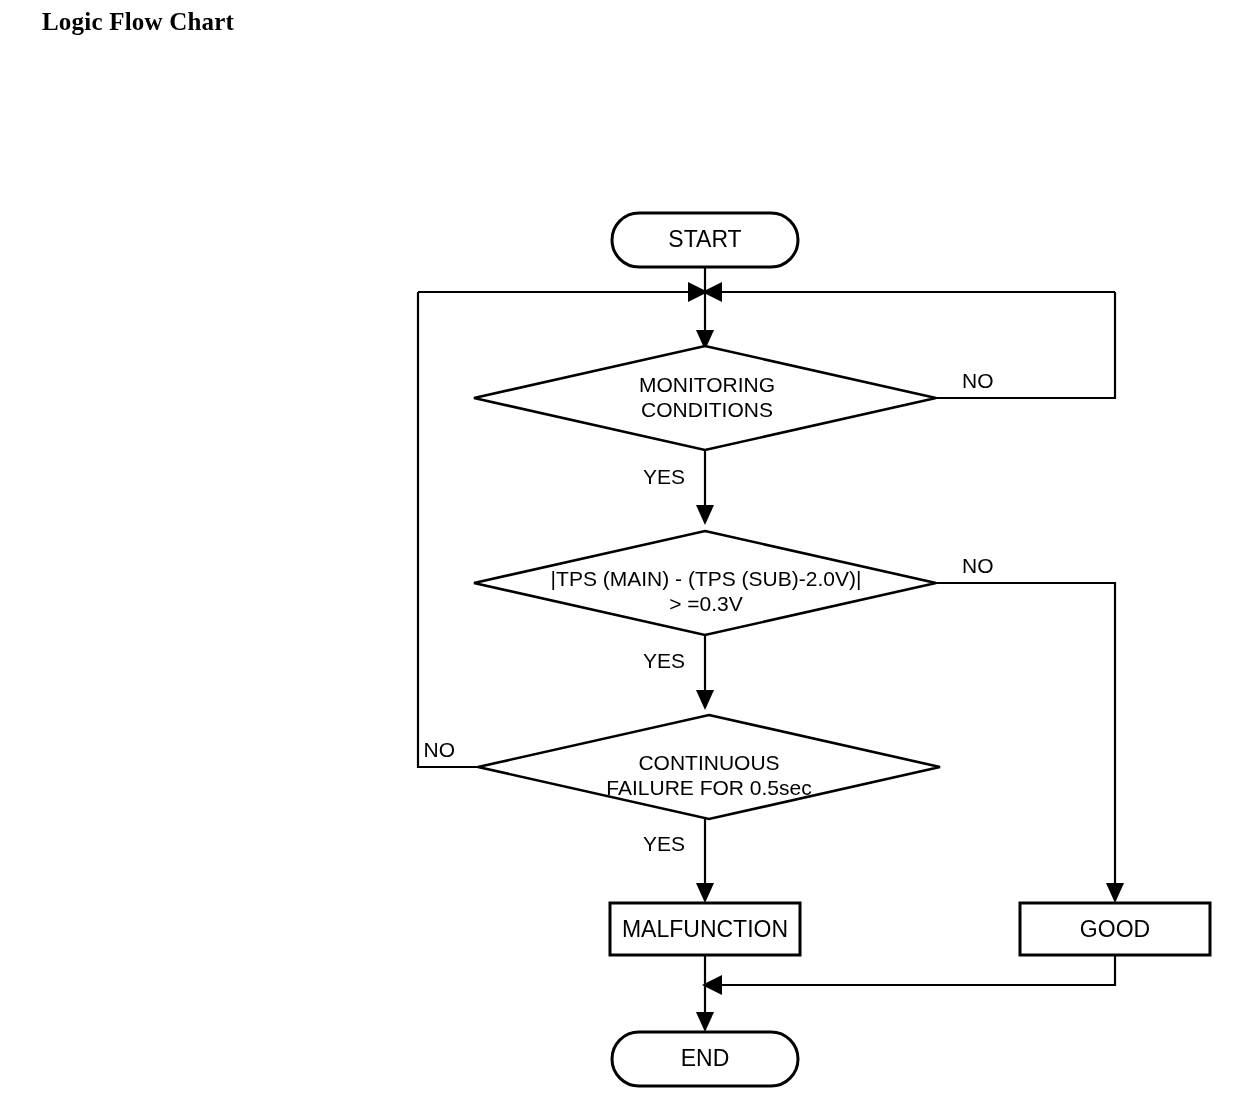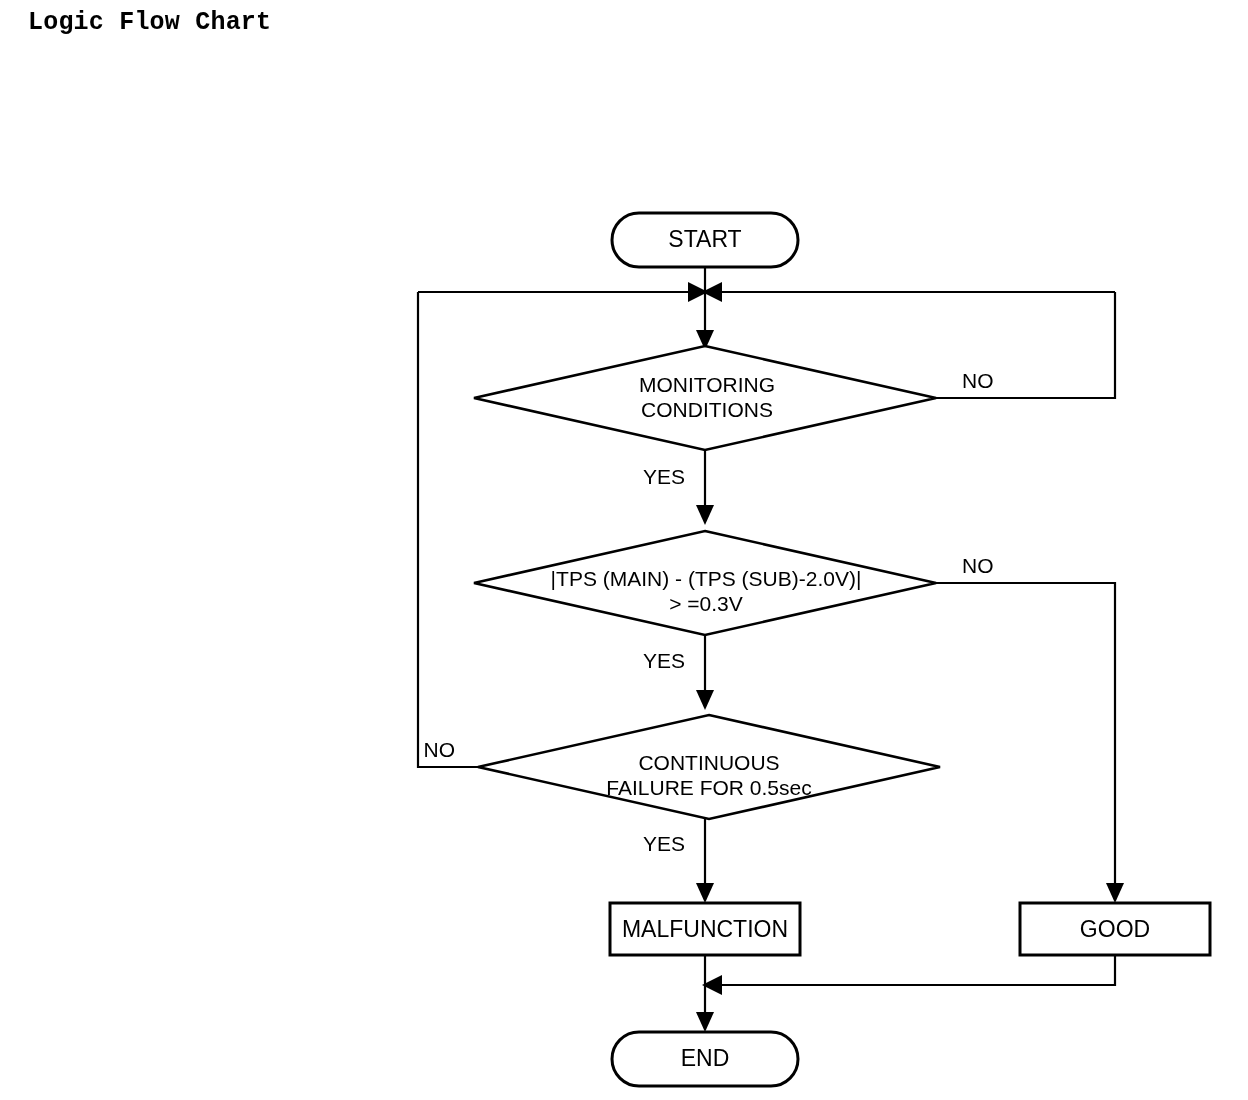--- a/index.html
+++ b/index.html
@@ -10,26 +10,26 @@
   body {
     width: 1248px;
     height: 1100px;
     font-family: "Liberation Sans", sans-serif;
     color: #000000;
     overflow: hidden;
     position: relative;
   }
   #page-title {
     position: absolute;
-    left: 28px;
+    left: 42px;
     top: 8px;
     font-size: 25px;
     font-weight: bold;
     letter-spacing: 0.2px;
-    font-family: Liberation Mono, monospace;
+    font-family: Liberation Serif, serif;
     white-space: nowrap;
   }
   #flow-svg {
     position: absolute;
     left: 0;
     top: 0;
     width: 1248px;
     height: 1100px;
     display: block;
   }

